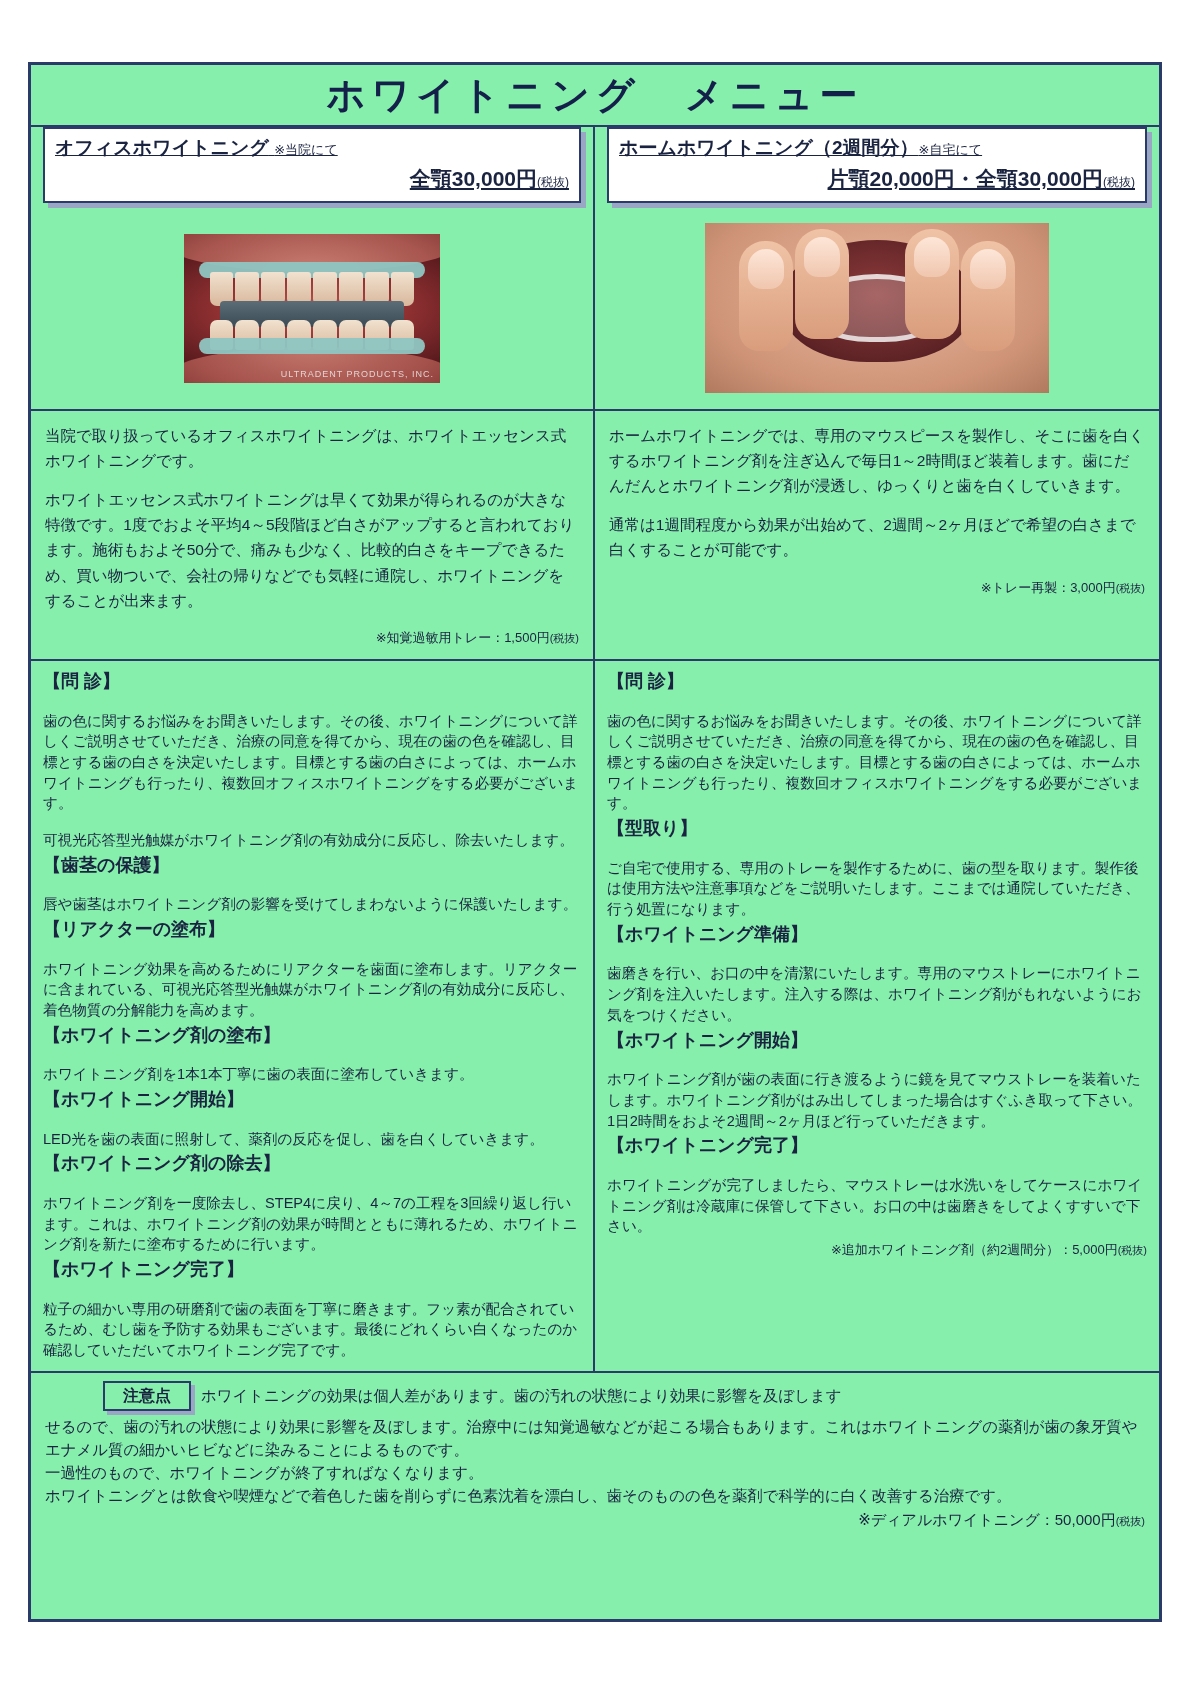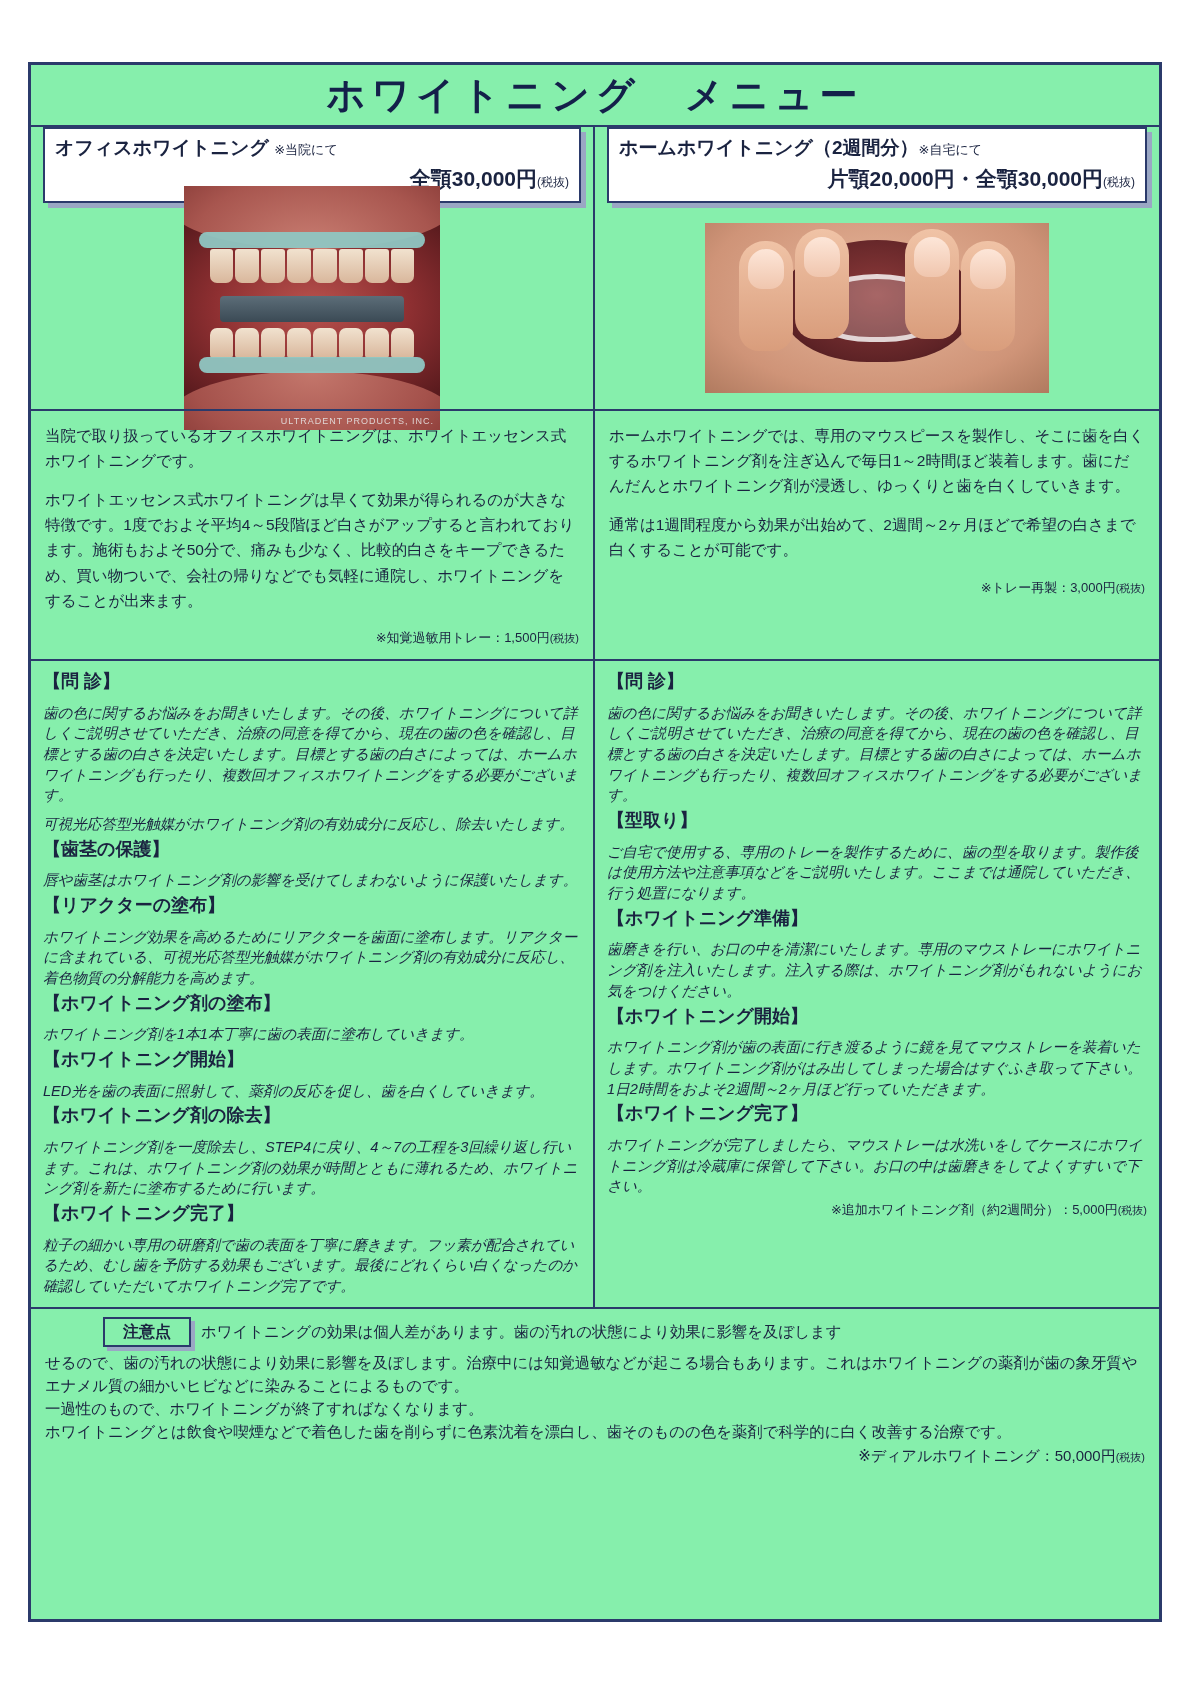--- a/index.html
+++ b/index.html
@@ -39,20 +39,21 @@
   }
   .col {
     width: 50%;
     position: relative;
   }
   .col.left { border-right: 2px solid #2b3a6b; }
 
   
   .head-wrap {
     padding: 0 12px 6px 12px;
+    text-decoration: underline;
   }
   .head-box {
     border: 2px solid #2b3a6b;
     background: #fff;
     position: relative;
     padding: 6px 10px 8px 10px;
     box-shadow: 5px 5px 0 #9aa7c4;
   }
   .head-line1 {
     font-size: 19px;
@@ -80,21 +81,21 @@
     display: flex;
     align-items: center;
     justify-content: center;
     padding: 4px 0 6px 0;
   }
   .photo {
     position: relative;
     overflow: hidden;
     border: 0;
   }
-  .photo.office { width: 256px; height: 244px; background:#5b1f22; }
+  .photo.office { width: 256px; height: 149px; background:#5b1f22; }
   .photo.home { width: 344px; height: 170px; background:#c08a74; }
 
   
   .mouth-bg {
     position:absolute; inset:0;
     background:
       radial-gradient(ellipse 70% 48% at 50% 50%, #b9534e 0%, #8d2f31 55%, #5a1b1e 100%);
   }
   .lip-top {
     position:absolute; left:-6%; top:-10%; width:112%; height:36%;
@@ -180,21 +181,21 @@
     border-top: 2px solid #2b3a6b;
     padding: 6px 12px 8px 12px;
     font-size: 14.6px;
     line-height: 1.42;
   }
   .step-h {
     font-weight: bold;
     font-size: 18px;
     margin-top: 2px;
   }
-  .step-b { margin: 8px 0 2px 0; font-style: italic; }
+  .step-b { margin: 16px 0 2px 0; }
   .steps .note-right { margin-top: 4px; }
 
   
   .caution {
     border-top: 2px solid #2b3a6b;
     padding: 6px 14px 10px 14px;
     font-size: 15.4px;
     line-height: 1.5;
   }
   .caution-head {

